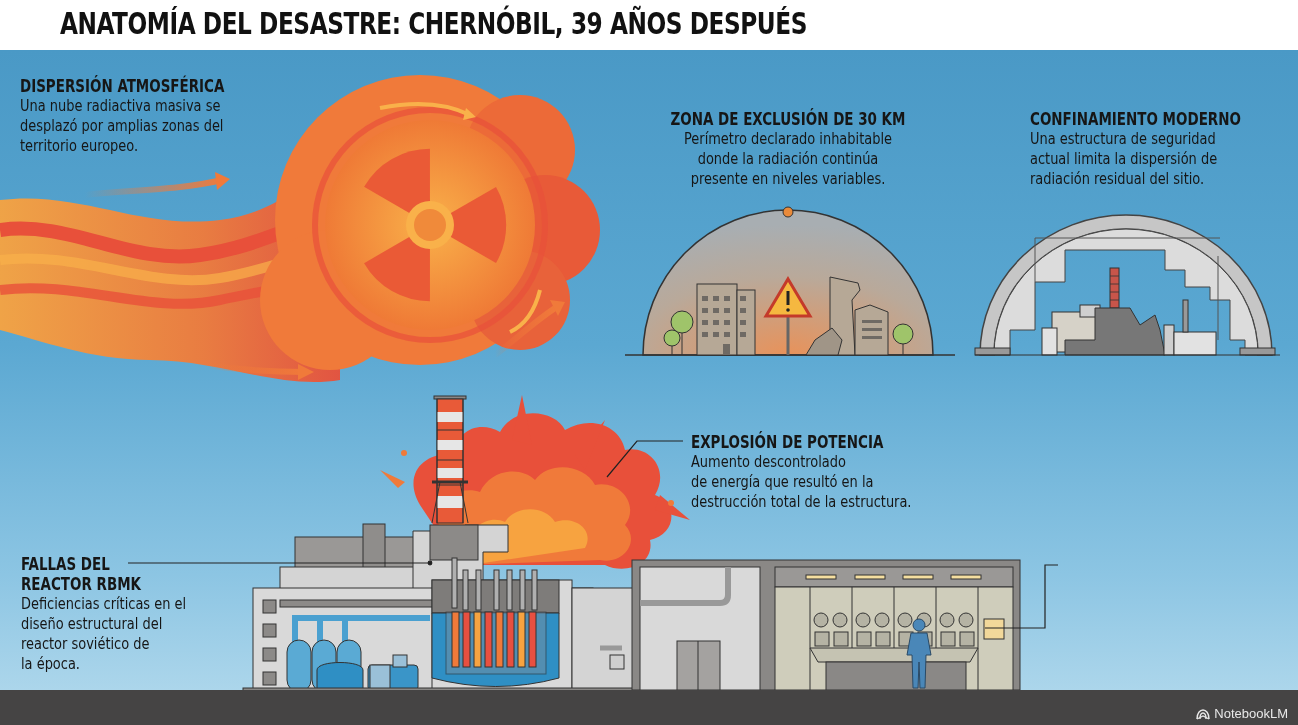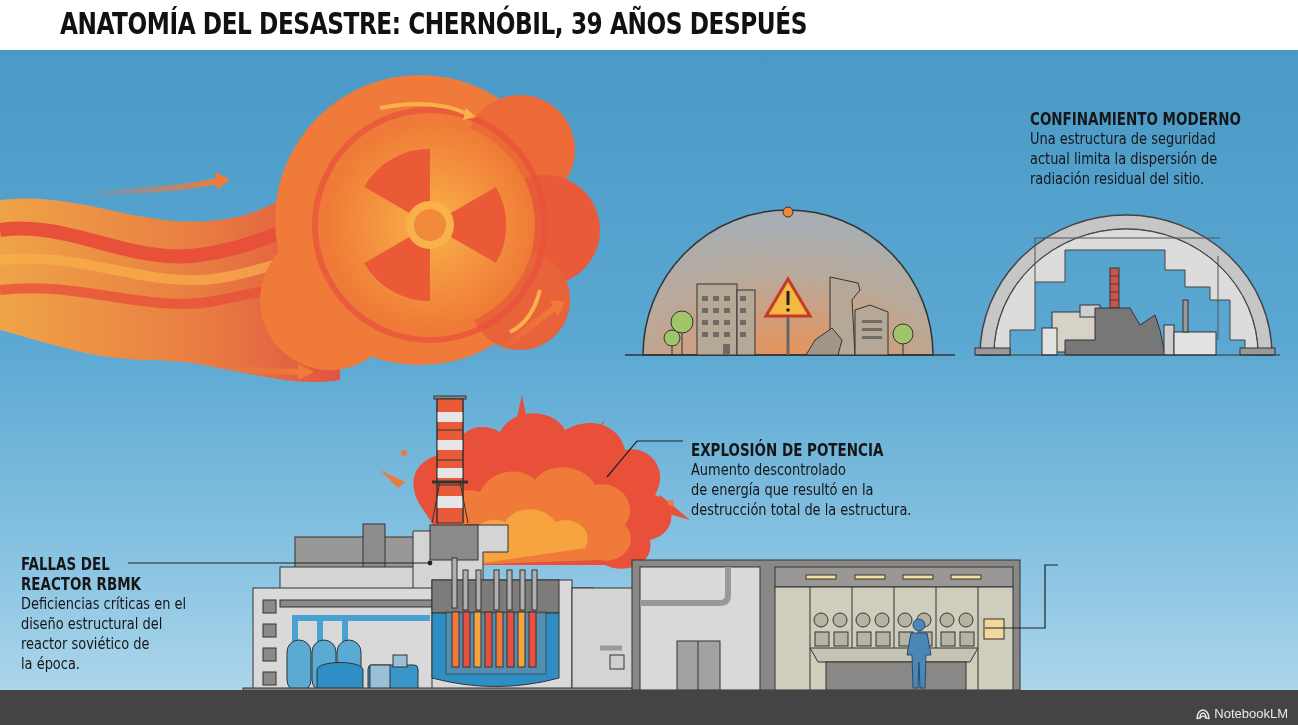--- a/index.html
+++ b/index.html
@@ -299,30 +299,42 @@
     <rect x="0" y="690" width="1298" height="15" fill="#454444"></rect>
 
     <g stroke="#222" stroke-width="1.2" fill="none">
       <line x1="128" y1="563" x2="430" y2="563"></line>
       <circle cx="430" cy="563" r="1.8" fill="#222"></circle>
       <polyline points="607,477 637,441 683,441"></polyline>
       <polyline points="985,628 1045,628 1045,565 1058,565"></polyline>
     </g>
   </svg>
 
-
+  <div class="label" style="left:20px;top:26px;">
+    <div class="h">DISPERSIÓN ATMOSFÉRICA</div>
+    <div class="b">Una nube radiactiva masiva se
+desplazó por amplias zonas del
+territorio europeo.</div>
+  </div>
+
+  <div class="label center" style="left:643px;top:59px;width:290px;">
+    <div class="h">ZONA DE EXCLUSIÓN DE 30 KM</div>
+    <div class="b">Perímetro declarado inhabitable
+donde la radiación continúa
+presente en niveles variables.</div>
+  </div>
 
   <div class="label" style="left:1030px;top:59px;">
     <div class="h">CONFINAMIENTO MODERNO</div>
     <div class="b">Una estructura de seguridad
 actual limita la dispersión de
 radiación residual del sitio.</div>
   </div>
 
-  <div class="label" style="left:691px;top:390px;">
+  <div class="label" style="left:691px;top:382px;">
     <div class="h">EXPLOSIÓN DE POTENCIA</div>
     <div class="b">Aumento descontrolado
 de energía que resultó en la
 destrucción total de la estructura.</div>
   </div>
 
   <div class="label" style="left:21px;top:504px;">
     <div class="h">FALLAS DEL</div>
     <div class="h">REACTOR RBMK</div>
     <div class="b">Deficiencias críticas en el

